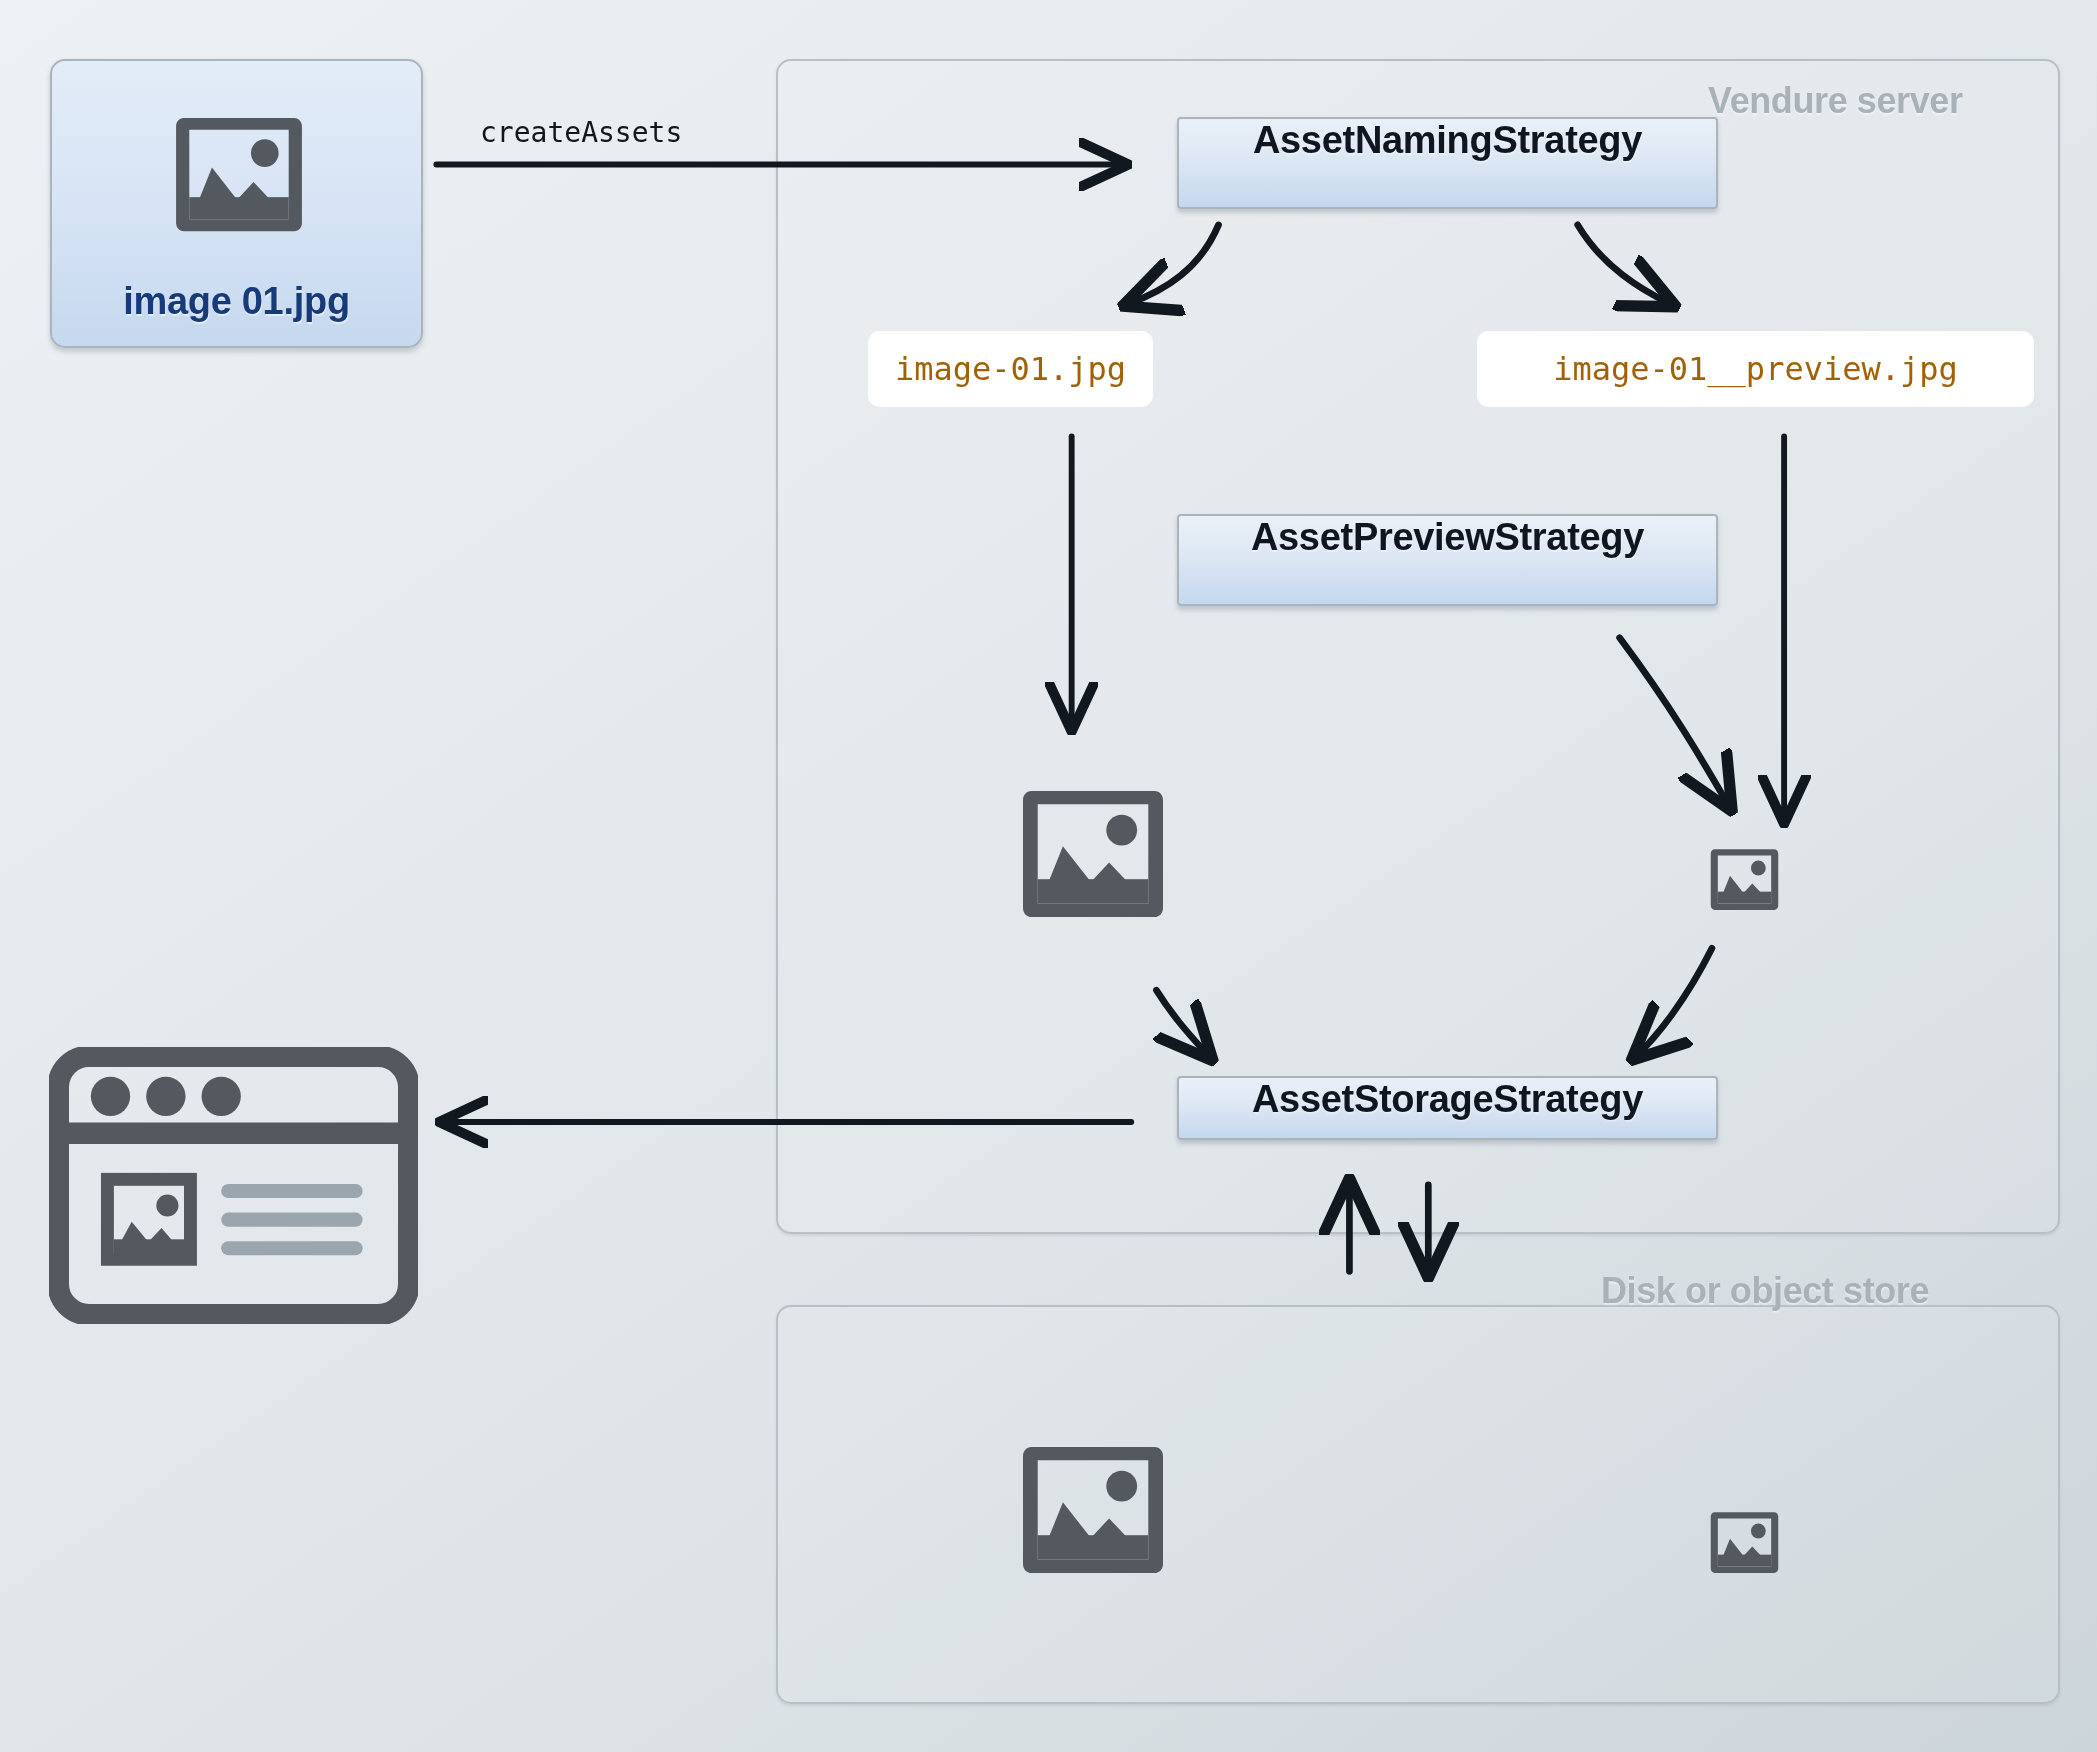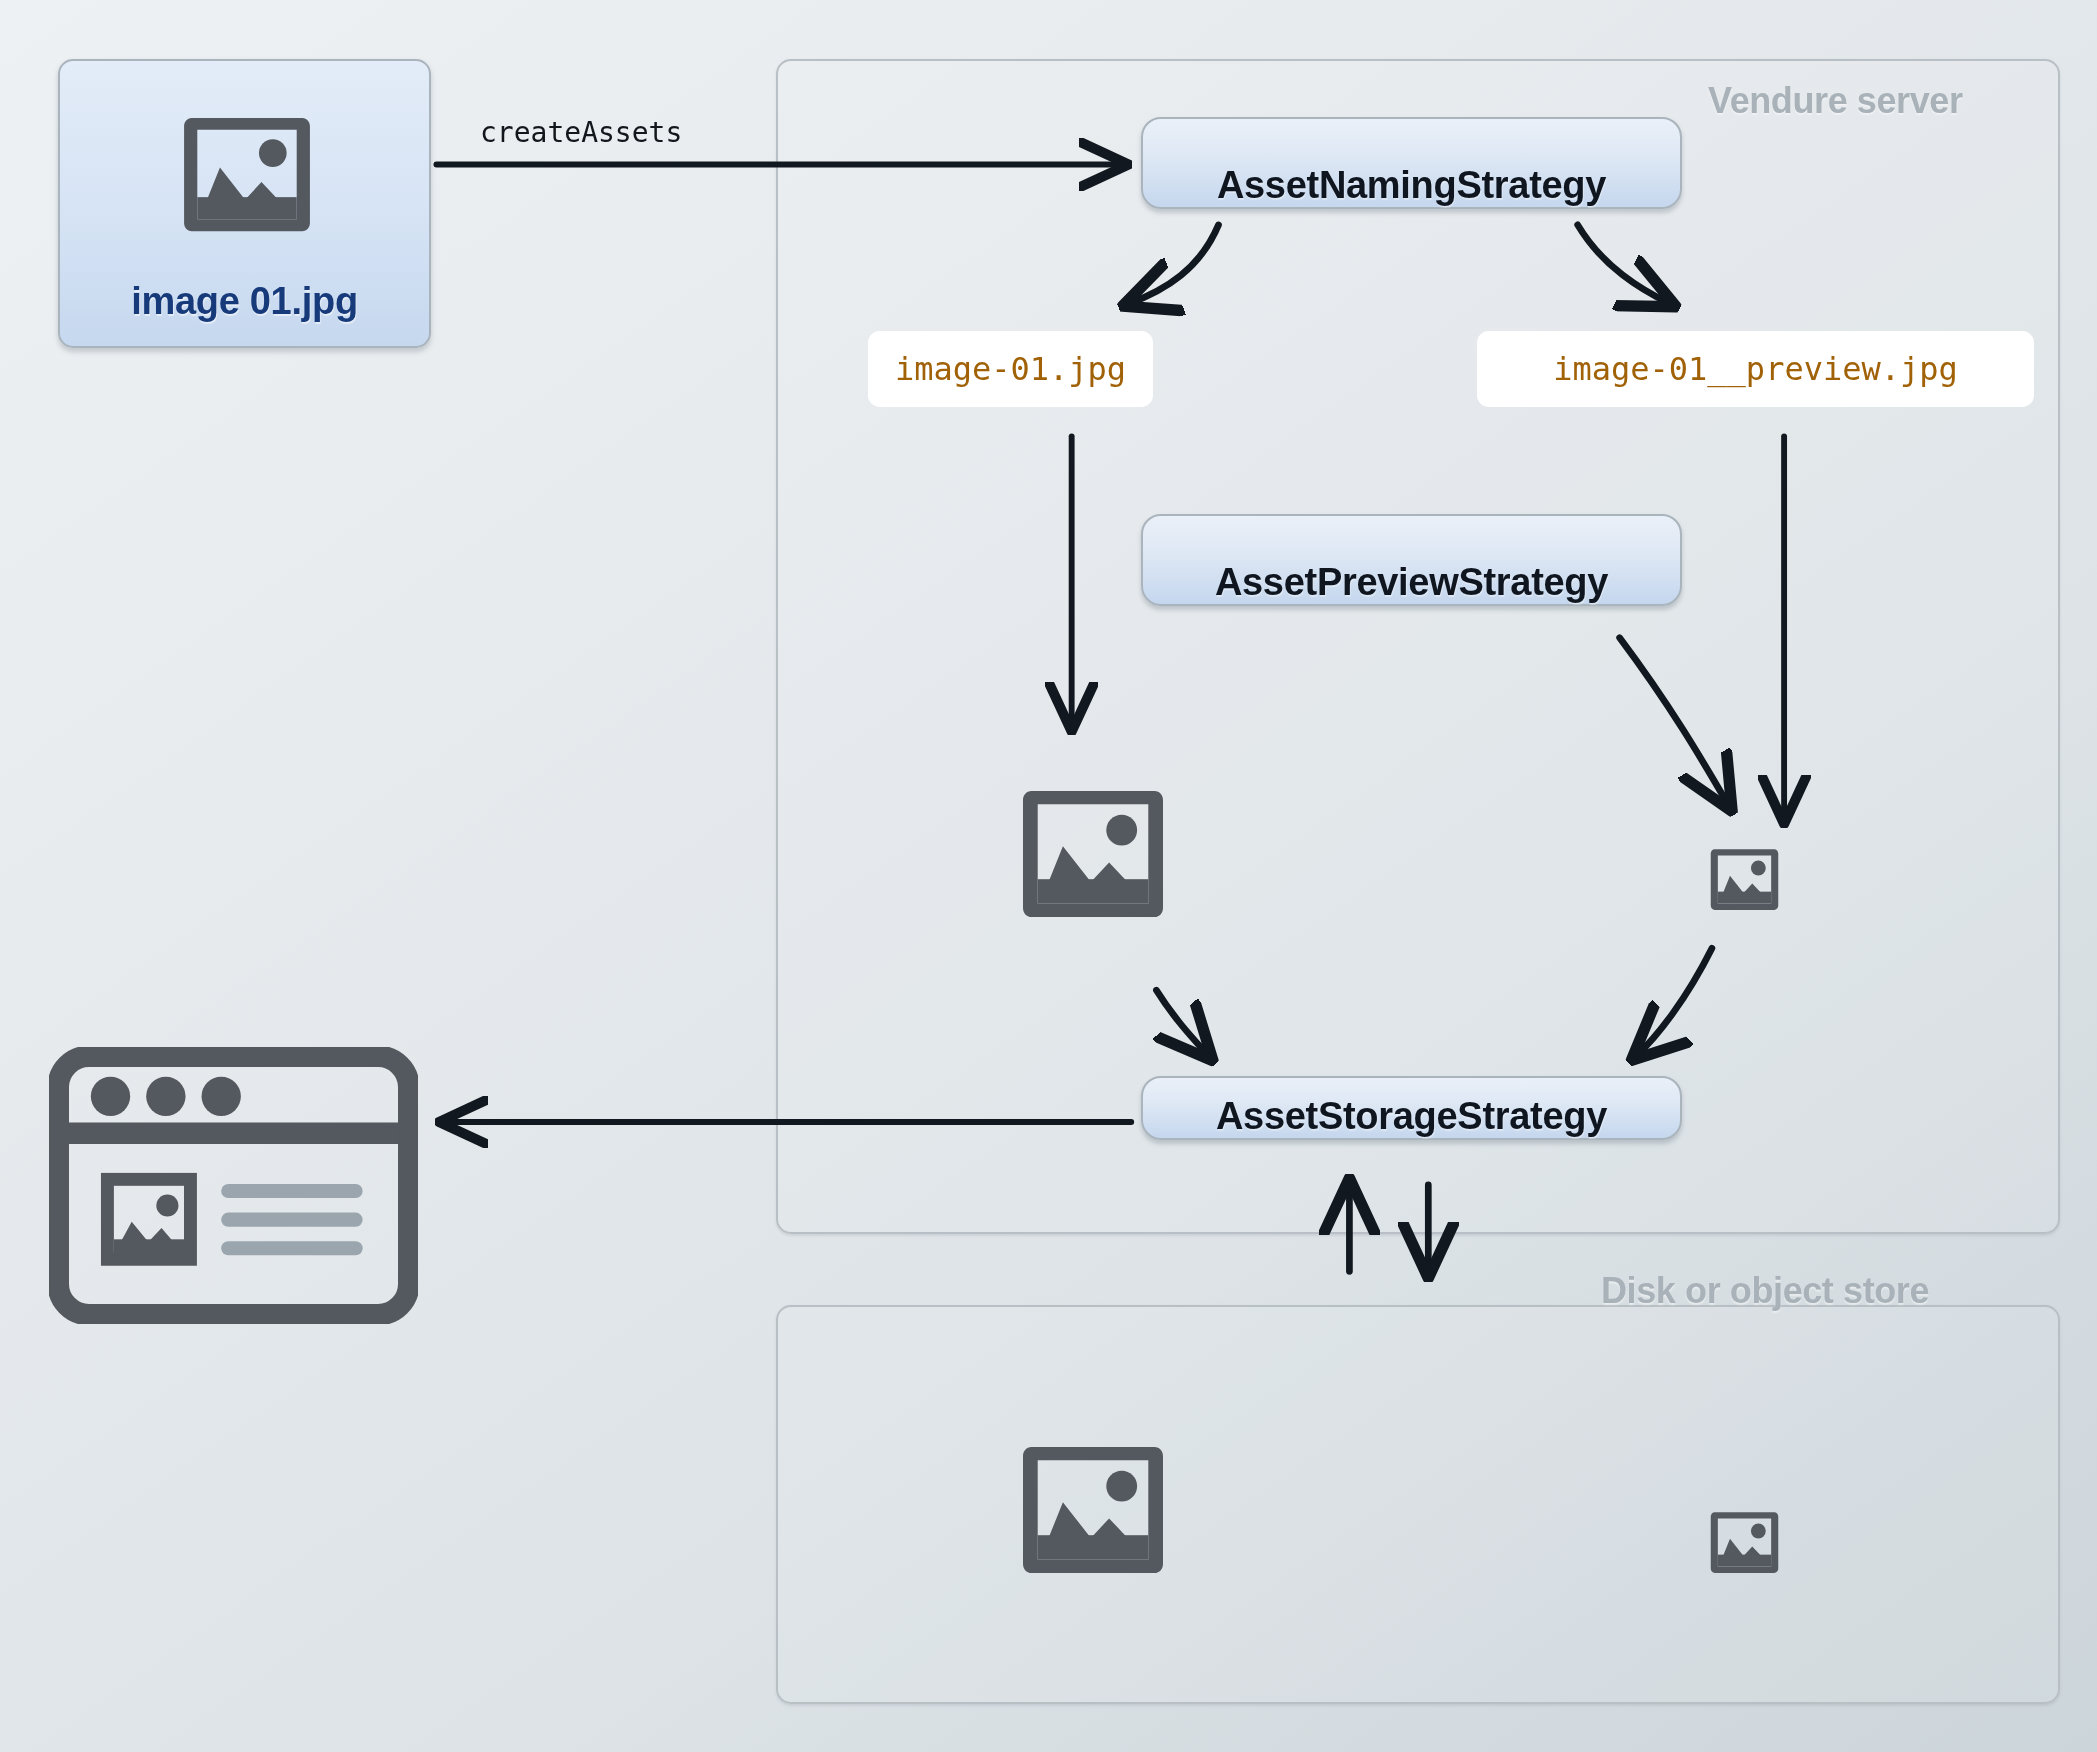--- a/index.html
+++ b/index.html
@@ -37,26 +37,27 @@
     letter-spacing: -0.4px;
     white-space: nowrap;
     text-shadow: 0 1.7px 1.7px rgba(255,255,255,0.45);
   }
 
   
   .strategy {
     position: absolute;
     box-sizing: border-box;
     border: 2.5px solid #aab4bd;
-    border-radius: 20px;
+    border-radius: 4px;
     background: linear-gradient(to bottom, #eaf0f8 0%, #dde7f4 45%, #c5d7ee 100%);
     display: flex;
-    align-items: flex-end;
+    align-items: flex-start;
     justify-content: center;
     box-shadow: 0 3.4px 4.2px rgba(120,132,142,0.35);
+    margin-left: 36px;
   }
   .strategy span {
     font-size: 38px;
     font-weight: bold;
     color: #10161f;
     white-space: nowrap;
     letter-spacing: -0.3px;
     text-shadow: 0.8px 1.7px 0.8px rgba(255,255,255,0.35);
   }
 
@@ -79,21 +80,20 @@
   }
 
   
   .asset-card {
     position: absolute;
     box-sizing: border-box;
     border: 2.5px solid #a9b4bd;
     border-radius: 15px;
     background: linear-gradient(to bottom, #e3ecf8 0%, #d7e4f5 50%, #c6d8ef 100%);
     box-shadow: 0 3.4px 5px rgba(120,132,142,0.35);
-    margin-left: 8px;
   }
   .asset-card .label {
     position: absolute;
     left: 0; right: 0;
     bottom: 23.5px;
     text-align: center;
     font-size: 38px;
     font-weight: bold;
     color: #173a7a;
     letter-spacing: -0.3px;

